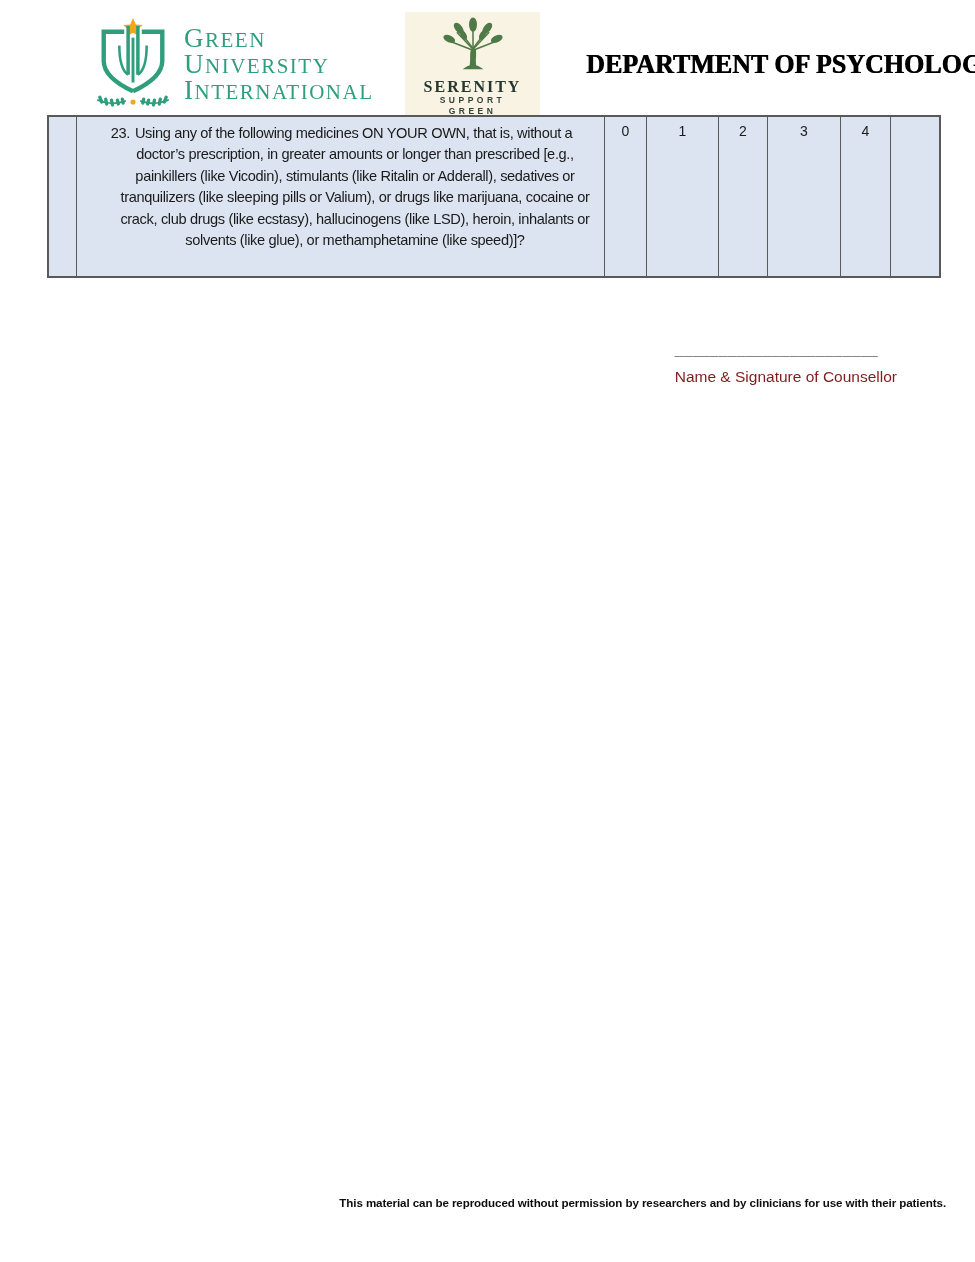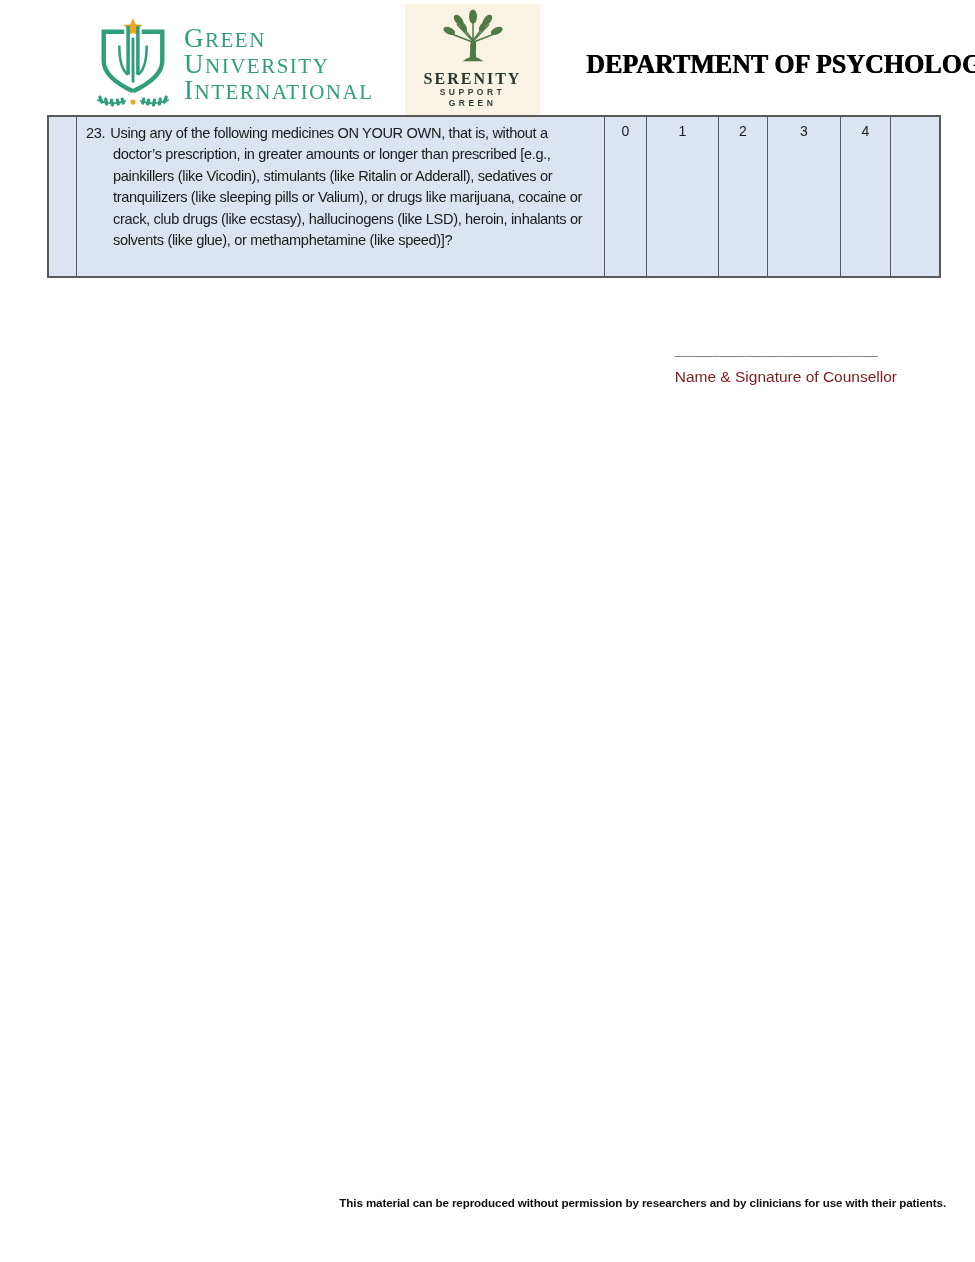--- a/index.html
+++ b/index.html
@@ -11,41 +11,41 @@
 
   
   .giu-logo { position:absolute; left:92px; top:18px; display:flex; align-items:flex-start; }
   .giu-shield { width:82px; height:90px; }
   .giu-text { margin-left:10px; margin-top:8px; font-family:"Liberation Serif", serif;
               color:var(--logo_green); letter-spacing:1.5px; }
   .giu-text div { font-size:21px; line-height:24px; font-weight:400; }
   .giu-text div::first-letter { font-size:27px; }
 
   
-  .serenity { position:absolute; left:405px; top:4px; width:135px; height:114px;
+  .serenity { position:absolute; left:405px; top:12px; width:135px; height:114px;
               background:var(--serenity_bg); text-align:center; }
   .serenity svg { margin-top:5px; }
   .serenity-name { font-family:"Liberation Serif", serif; font-weight:bold;
                    font-size:16px; letter-spacing:2px; color:var(--serenity_text); line-height:17px; }
   .serenity-sub { font-size:8.5px; letter-spacing:3.5px; color:#33413a;
                   font-weight:bold; line-height:11px; }
 
   
   .dept-title { position:absolute; left:586px; top:50px; width:330px;
                 font-family:"Liberation Serif", serif; font-weight:bold; font-size:26px;
                 color:#000; letter-spacing:0px; white-space:nowrap;
                 text-shadow:0.6px 0 0 #000; transform:scaleY(1.02); }
 
   
   .qtable { position:absolute; left:47px; top:115px; width:894px; min-height:163px;
             display:flex; border:2px solid var(--table_border); background:var(--table_cell_bg); }
   .cell { border-right:1px solid var(--table_border); background:var(--table_cell_bg); }
   .cell:last-child { border-right:none; }
   .c-margin { width:28px; }
-  .c-question { width:528px; padding:6px 7px 8px 9px; }
+  .c-question { width:528px; padding:6px 7px 8px 9px;text-align:center; }
   .q-wrap { display:block; padding-left:27px; text-indent:-27px;
             font-size:14.6px; line-height:21.4px; letter-spacing:-0.35px; color:#1a1a1a; }
   .qnum { margin-right:5px; }
   .c-rating { text-align:center; padding-top:6px; font-size:14px; color:#1a1a1a; }
   .c0 { width:42px; } .c1 { width:72px; } .c2 { width:49px; }
   .c3 { width:73px; } .c4 { width:50px; } .c-score { flex:1; }
 
   
   .signature { position:absolute; right:78px; top:341px; text-align:left; }
   .sig-line { font-size:15px; color:var(--signature_line_gray); letter-spacing:0.5px; line-height:16px; }

